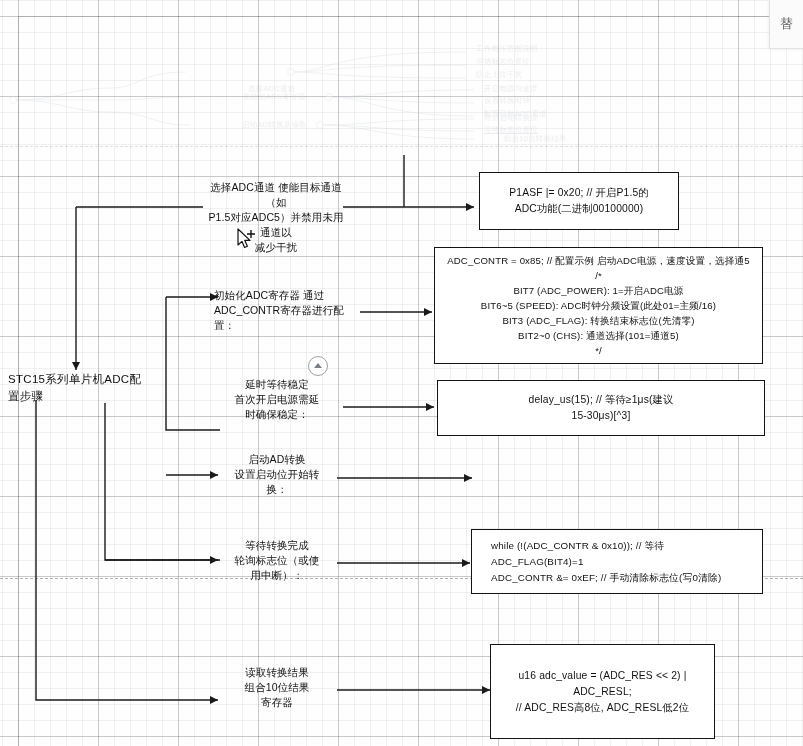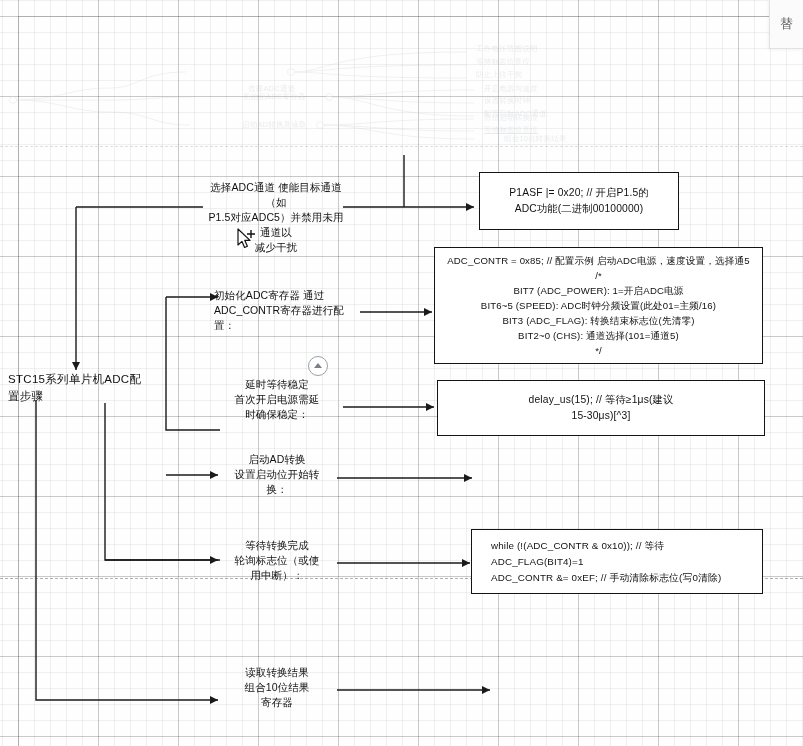--- a/index.html
+++ b/index.html
@@ -201,20 +201,23 @@
 BIT2~0 (CHS): 通道选择(101=通道5)
 */</div>
 
   <div class="code-box" style="left:437px;top:380px;width:328px;height:56px;">delay_us(15);  // 等待≥1μs(建议
 15-30μs)[^3]</div>
 
 
   <div class="code-box" style="left:471px;top:529px;width:292px;height:65px;font-size:9.8px;text-align:left;justify-content:flex-start;padding-left:19px;">while (!(ADC_CONTR &amp; 0x10));  // 等待ADC_FLAG(BIT4)=1
 ADC_CONTR &amp;= 0xEF;          // 手动清除标志位(写0清除)</div>
 
+  <div class="code-box" style="left:490px;top:644px;width:225px;height:95px;">u16 adc_value = (ADC_RES &lt;&lt; 2) |
+ADC_RESL;
+// ADC_RES高8位, ADC_RESL低2位</div>
 
   <div id="collapse-btn">
     <div class="tri"></div>
   </div>
 
   <div id="float-panel">
     <span>替</span>
   </div>
 
   <svg id="cursor" viewBox="0 0 22 24">

